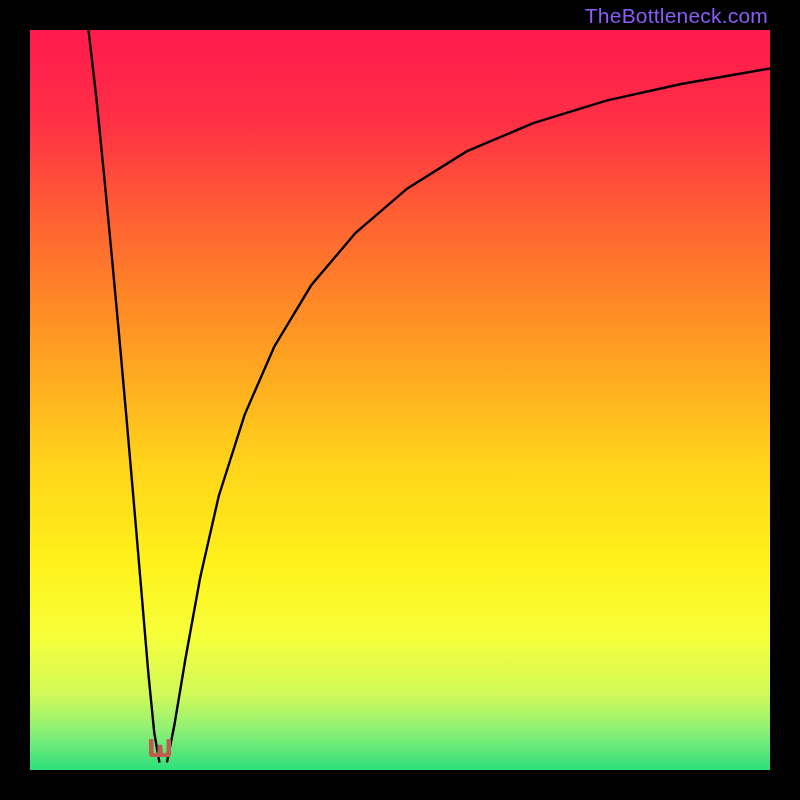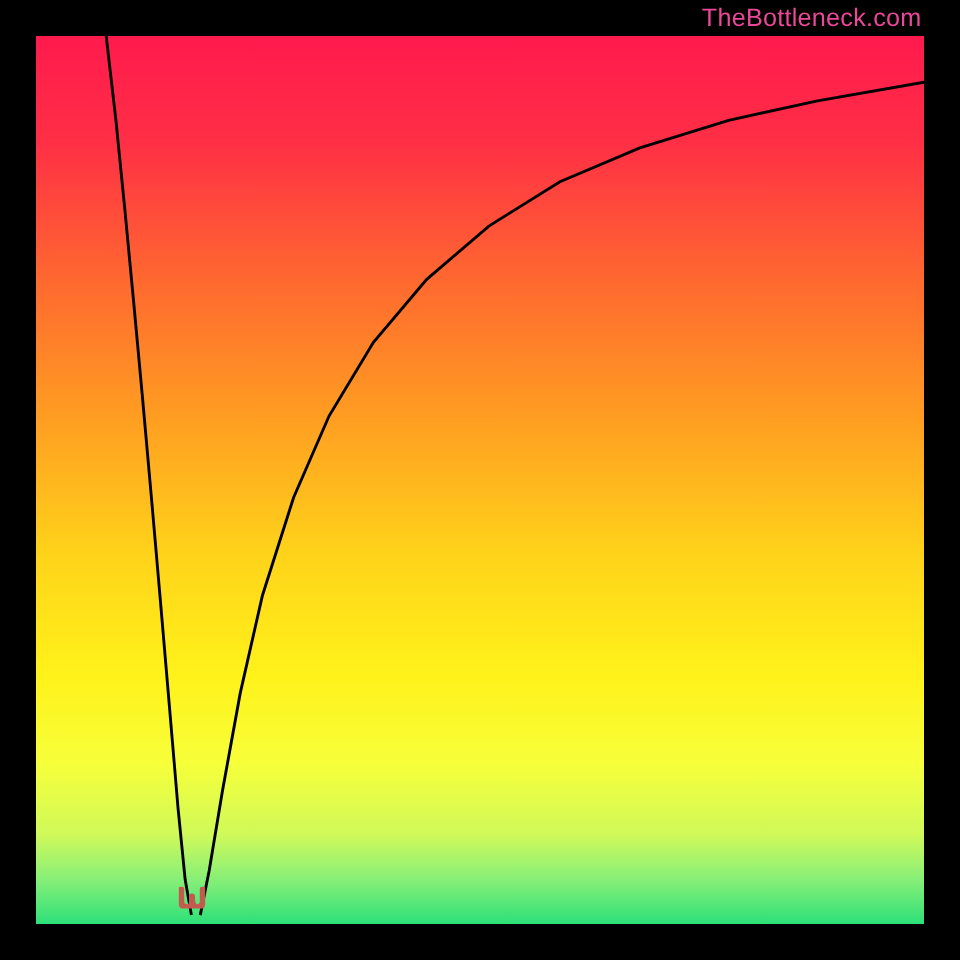--- a/index.html
+++ b/index.html
@@ -38,21 +38,21 @@
     position: absolute;
     left: 0;
     top: 0;
     width: 100%;
     height: 100%;
   }
   .watermark {
     position: absolute;
     top: 4px;
     right: 32px;
-    color: #ec4899;
+    color: #8b5cf6;
     font-size: 21px;
     font-weight: 400;
     letter-spacing: 0.2px;
   }
   .marker {
     position: absolute;
     width: 22px;
     height: 18px;
   }
   .marker svg {

